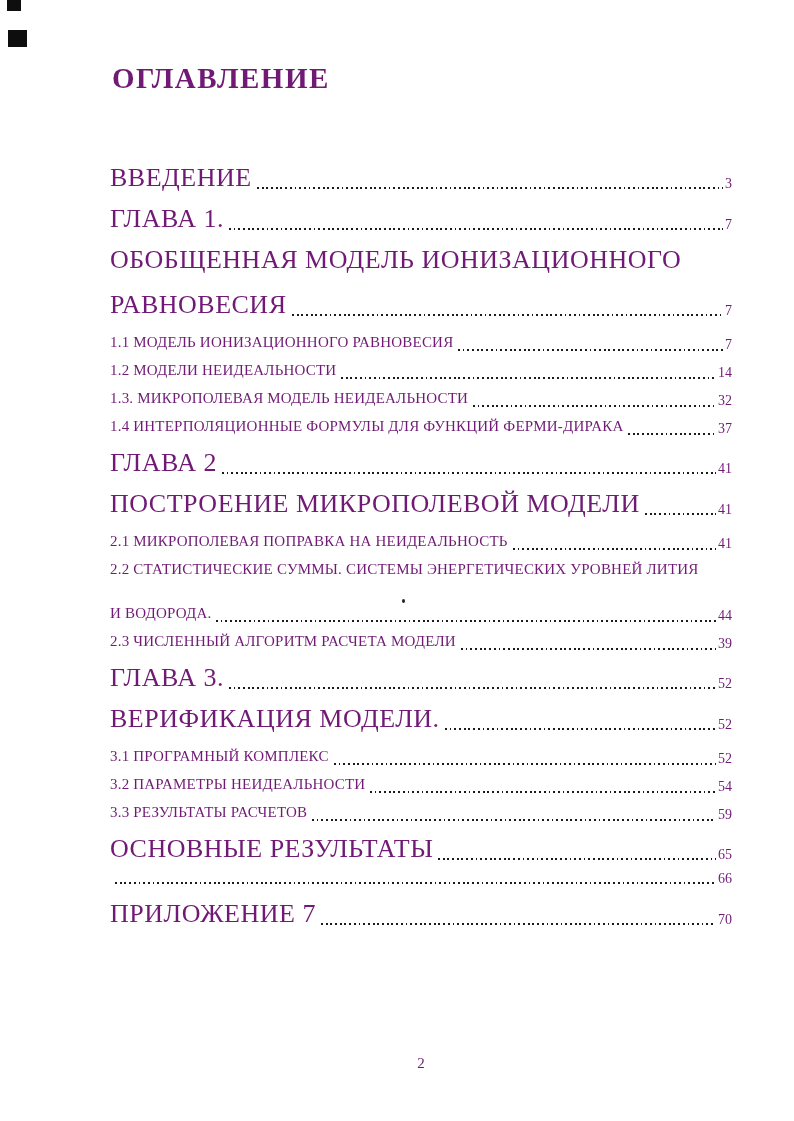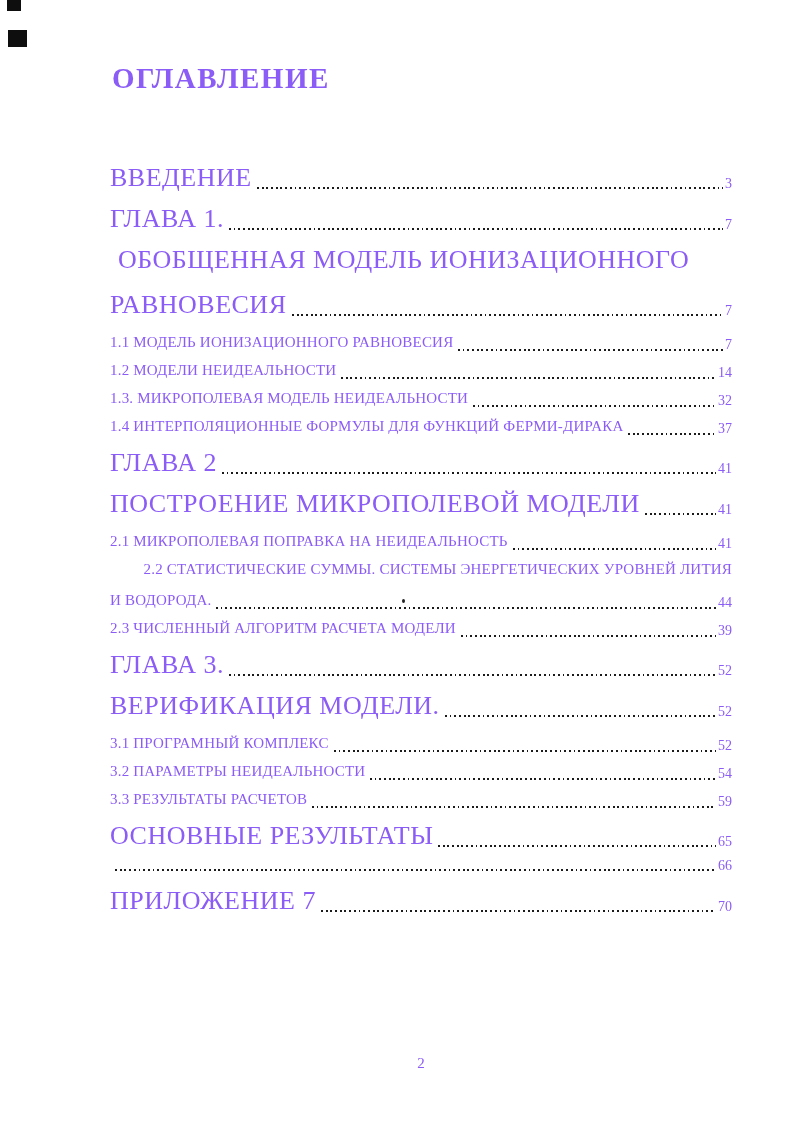--- a/index.html
+++ b/index.html
@@ -3,44 +3,44 @@
 <meta charset="utf-8">
 <style>
   html, body { margin: 0; padding: 0; background: #ffffff; }
   .page {
     position: relative;
     width: 794px;
     height: 1091px;
     background: #ffffff;
     overflow: hidden;
     font-family: "Liberation Serif", "DejaVu Serif", serif;
-    color: #8b5cf6;
+    color: #701a75;
   }
   
   .mark { position: absolute; background: #0e0e0e; }
   .mark-1 { left: 7px;  top: 0;    width: 14px; height: 11px; }
   .mark-2 { left: 8px;  top: 30px; width: 19px; height: 17px; }
   .stray-dot { position: absolute; left: 402px; top: 599px; width: 3px; height: 4px;
                background: #222; border-radius: 50%; }
 
   .content { position: absolute; left: 110px; top: 60px; width: 622px; }
 
   .toc-title {
     font-size: 29px; font-weight: bold; letter-spacing: 1.5px;
     line-height: 36px; margin: 0 0 64px 2px;
   }
 
   .entry { margin: 0; }
   .entry.chapter { font-size: 26px; letter-spacing: 0.5px; margin: 5px 0; }
-  .entry.section { font-size: 15px; letter-spacing: 0.2px; margin: 0; text-align: right; }
+  .entry.section { font-size: 15px; letter-spacing: 0.2px; margin: 0; }
 
   .entry .line { line-height: 36px; }
   .entry.section .line { line-height: 28px; }
-  .entry.chapter .line:not(:last-child) { margin-bottom: 9px; margin-left: 8px; }
-  .entry.section .line:not(:last-child) { margin-bottom: 3px; }
+  .entry.chapter .line:not(:last-child) { margin-bottom: 9px; }
+  .entry.section .line:not(:last-child) { margin-bottom: 16px; }
 
   .lrow { display: flex; align-items: flex-end; }
   .label { white-space: nowrap; }
   .leader {
     flex: 1; height: 2.2px; margin: 0 2px 7px 5px;
     background-image: repeating-linear-gradient(to right,
       #1b1b1b 0, #1b1b1b 1.8px, transparent 1.8px, transparent 4.7px);
   }
   .entry.section .leader { margin-bottom: 5px; height: 2px; }
   .pagenum { font-size: 14px; line-height: 1; margin-bottom: 5px; letter-spacing: 0; }

